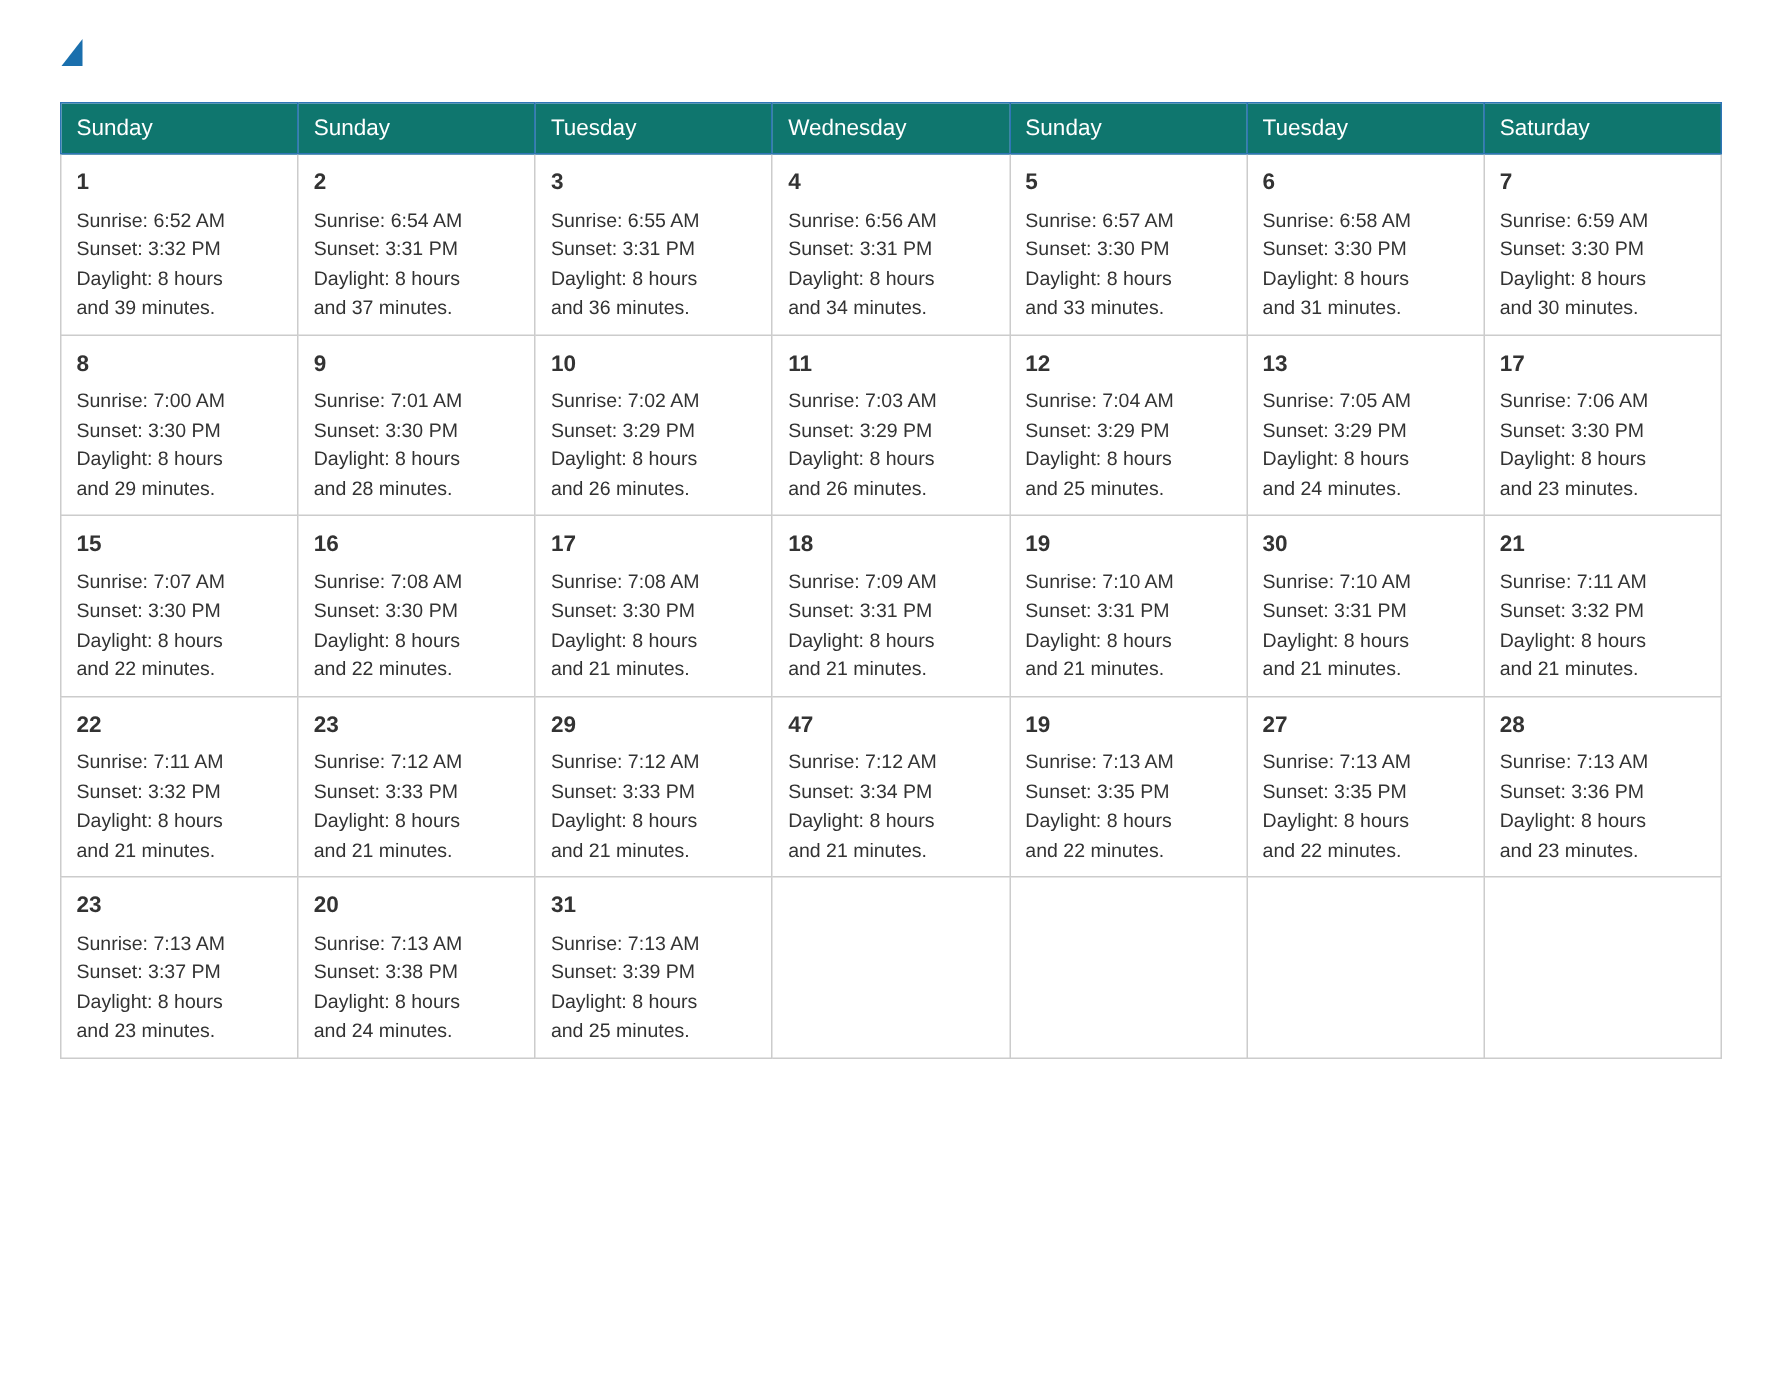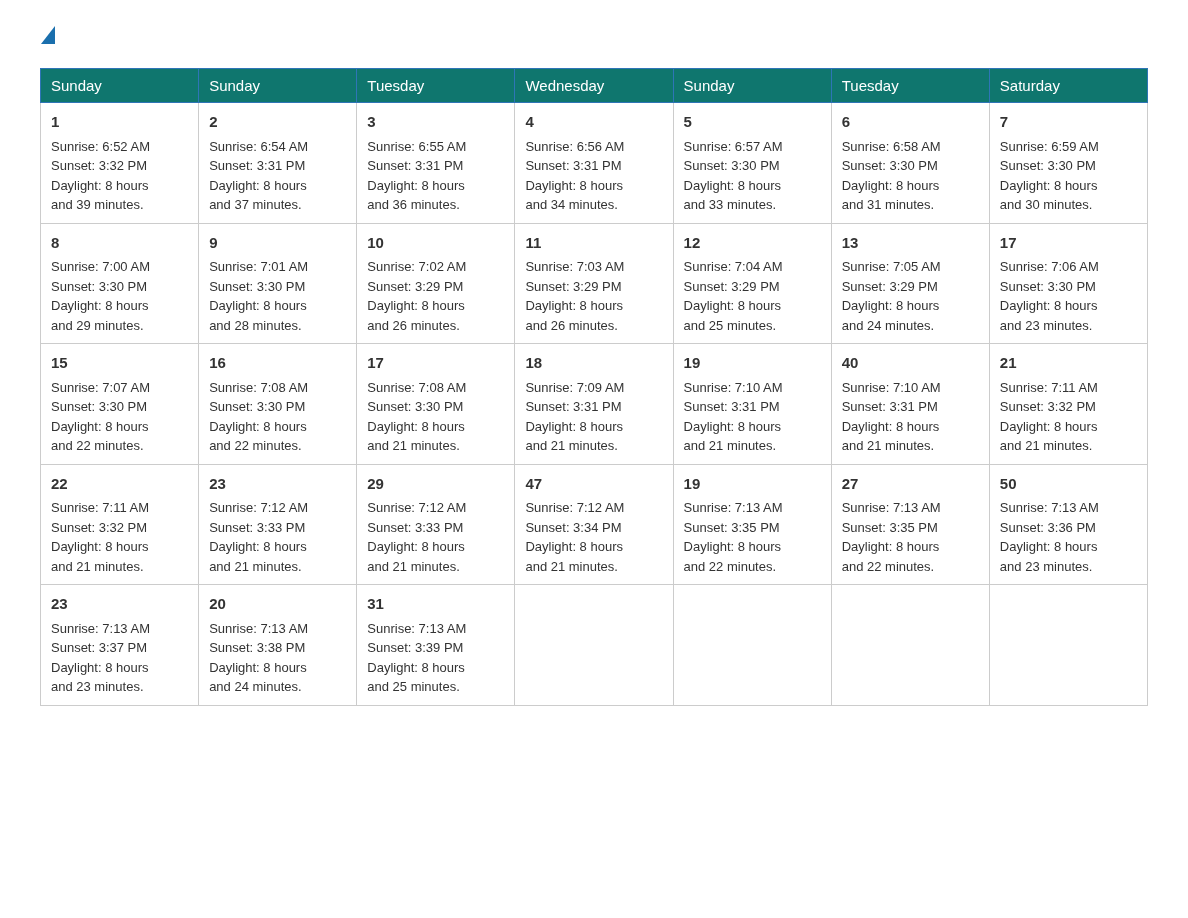--- a/index.html
+++ b/index.html
@@ -143,31 +143,31 @@
         <td><span class="day-num">12</span>Sunrise: 7:04 AM<br>Sunset: 3:29 PM<br>Daylight: 8 hours<br>and 25 minutes.</td>
         <td><span class="day-num">13</span>Sunrise: 7:05 AM<br>Sunset: 3:29 PM<br>Daylight: 8 hours<br>and 24 minutes.</td>
         <td><span class="day-num">17</span>Sunrise: 7:06 AM<br>Sunset: 3:30 PM<br>Daylight: 8 hours<br>and 23 minutes.</td>
       </tr>
       <tr>
         <td><span class="day-num">15</span>Sunrise: 7:07 AM<br>Sunset: 3:30 PM<br>Daylight: 8 hours<br>and 22 minutes.</td>
         <td><span class="day-num">16</span>Sunrise: 7:08 AM<br>Sunset: 3:30 PM<br>Daylight: 8 hours<br>and 22 minutes.</td>
         <td><span class="day-num">17</span>Sunrise: 7:08 AM<br>Sunset: 3:30 PM<br>Daylight: 8 hours<br>and 21 minutes.</td>
         <td><span class="day-num">18</span>Sunrise: 7:09 AM<br>Sunset: 3:31 PM<br>Daylight: 8 hours<br>and 21 minutes.</td>
         <td><span class="day-num">19</span>Sunrise: 7:10 AM<br>Sunset: 3:31 PM<br>Daylight: 8 hours<br>and 21 minutes.</td>
-        <td><span class="day-num">40</span>Sunrise: 7:10 AM<br>Sunset: 3:31 PM<br>Daylight: 8 hours<br>and 21 minutes.</td>
+        <td><span class="day-num">30</span>Sunrise: 7:10 AM<br>Sunset: 3:31 PM<br>Daylight: 8 hours<br>and 21 minutes.</td>
         <td><span class="day-num">21</span>Sunrise: 7:11 AM<br>Sunset: 3:32 PM<br>Daylight: 8 hours<br>and 21 minutes.</td>
       </tr>
       <tr>
         <td><span class="day-num">22</span>Sunrise: 7:11 AM<br>Sunset: 3:32 PM<br>Daylight: 8 hours<br>and 21 minutes.</td>
         <td><span class="day-num">23</span>Sunrise: 7:12 AM<br>Sunset: 3:33 PM<br>Daylight: 8 hours<br>and 21 minutes.</td>
         <td><span class="day-num">29</span>Sunrise: 7:12 AM<br>Sunset: 3:33 PM<br>Daylight: 8 hours<br>and 21 minutes.</td>
         <td><span class="day-num">47</span>Sunrise: 7:12 AM<br>Sunset: 3:34 PM<br>Daylight: 8 hours<br>and 21 minutes.</td>
         <td><span class="day-num">19</span>Sunrise: 7:13 AM<br>Sunset: 3:35 PM<br>Daylight: 8 hours<br>and 22 minutes.</td>
         <td><span class="day-num">27</span>Sunrise: 7:13 AM<br>Sunset: 3:35 PM<br>Daylight: 8 hours<br>and 22 minutes.</td>
-        <td><span class="day-num">50</span>Sunrise: 7:13 AM<br>Sunset: 3:36 PM<br>Daylight: 8 hours<br>and 23 minutes.</td>
+        <td><span class="day-num">28</span>Sunrise: 7:13 AM<br>Sunset: 3:36 PM<br>Daylight: 8 hours<br>and 23 minutes.</td>
       </tr>
       <tr>
         <td><span class="day-num">23</span>Sunrise: 7:13 AM<br>Sunset: 3:37 PM<br>Daylight: 8 hours<br>and 23 minutes.</td>
         <td><span class="day-num">20</span>Sunrise: 7:13 AM<br>Sunset: 3:38 PM<br>Daylight: 8 hours<br>and 24 minutes.</td>
         <td><span class="day-num">31</span>Sunrise: 7:13 AM<br>Sunset: 3:39 PM<br>Daylight: 8 hours<br>and 25 minutes.</td>
         <td class="empty"></td>
         <td class="empty"></td>
         <td class="empty"></td>
         <td class="empty"></td>
       </tr>

